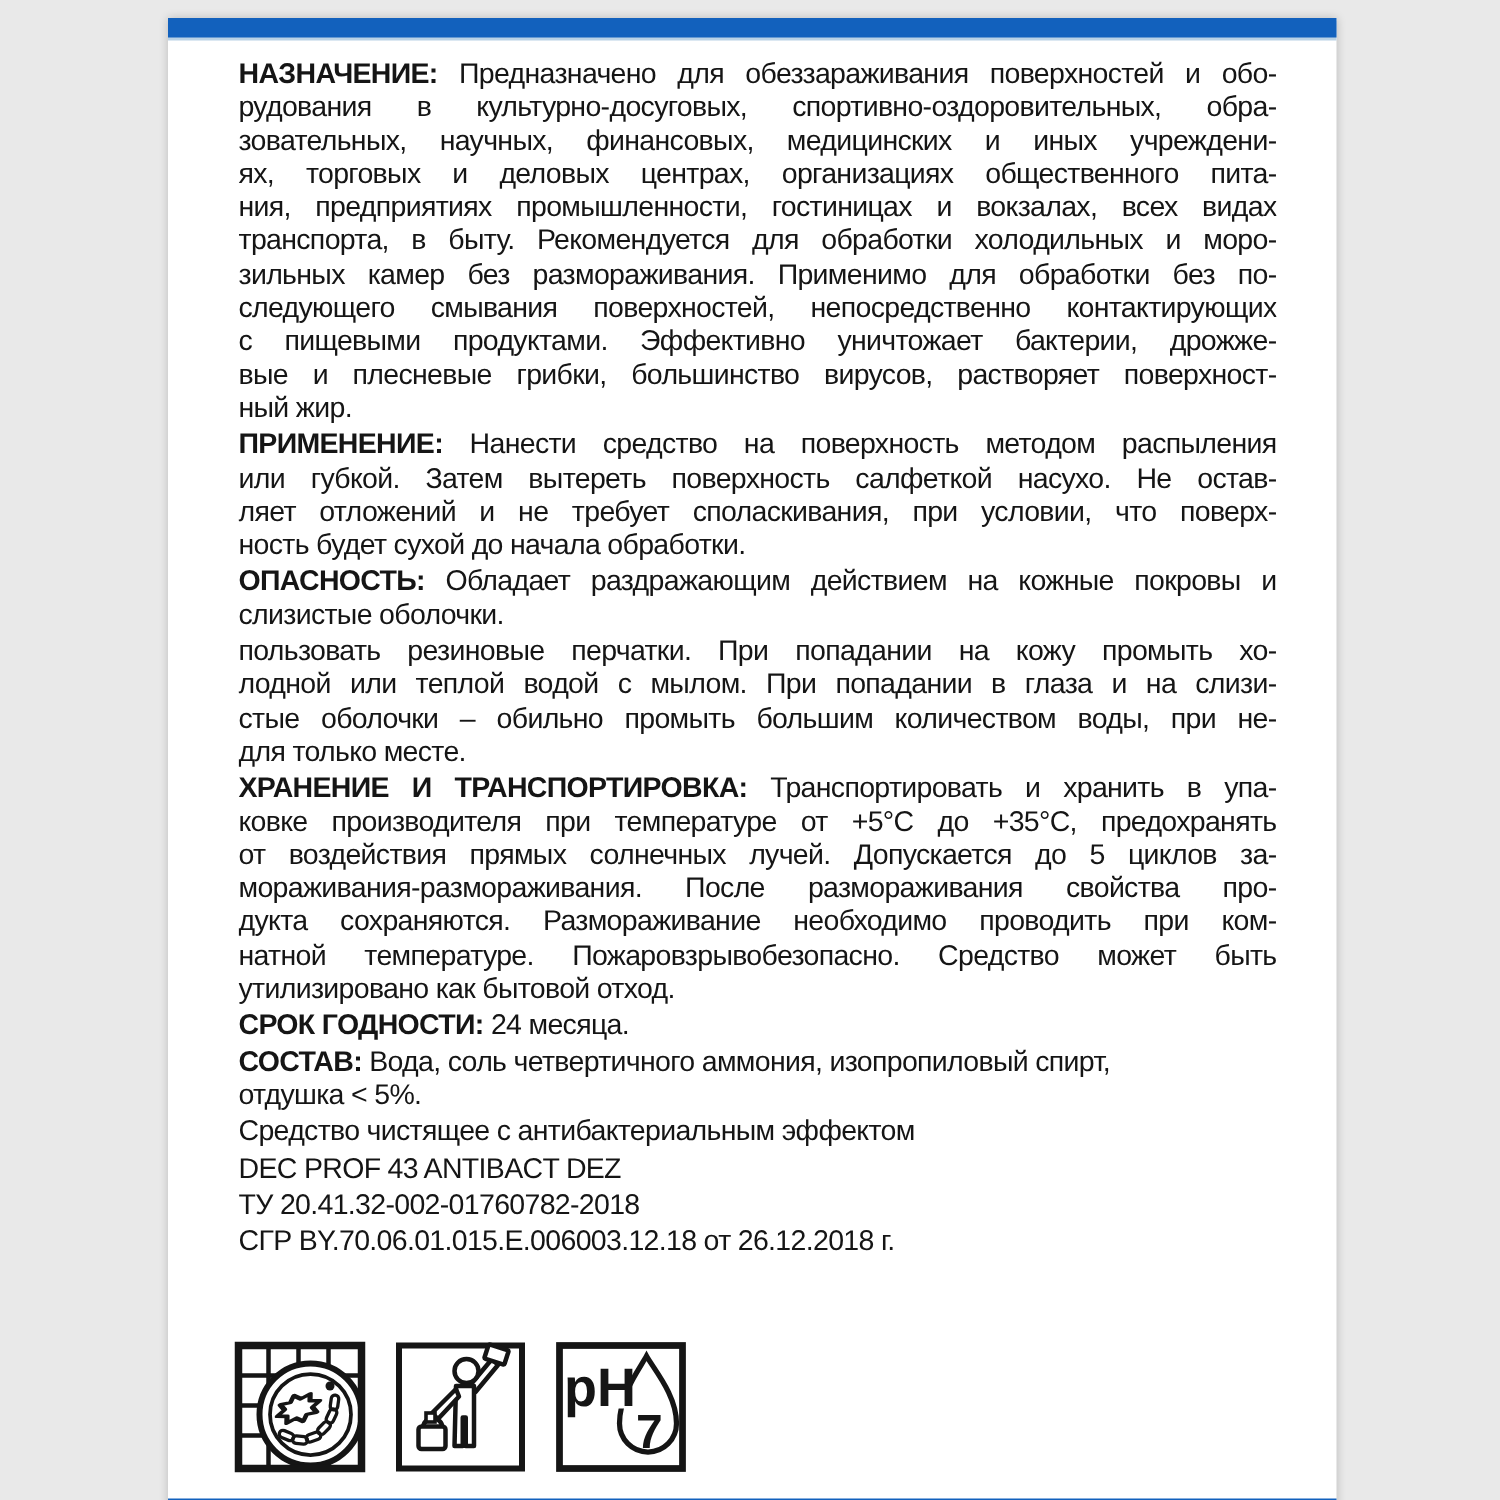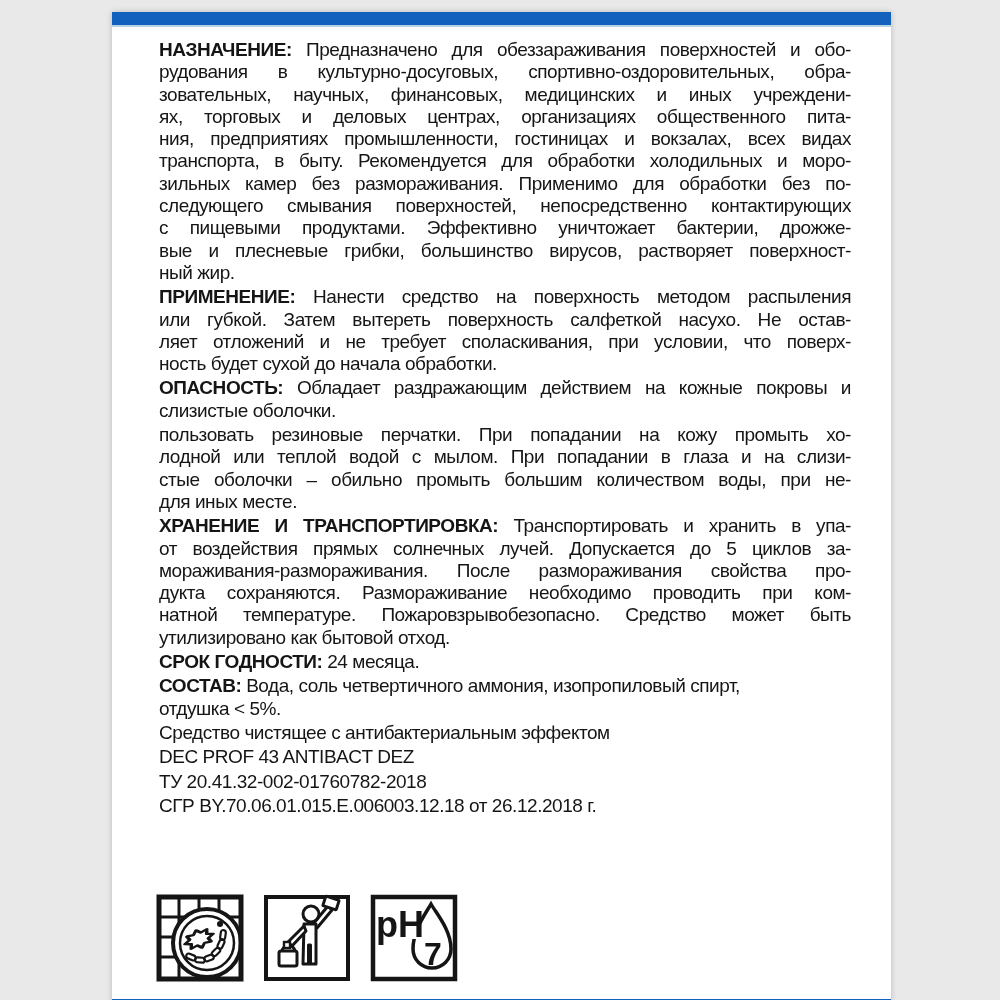--- a/index.html
+++ b/index.html
@@ -56,24 +56,25 @@
         <div class="line">ность будет сухой до начала обработки.</div>
       </div>
       <div class="block">
         <div class="line j"><span class="hdr">ОПАСНОСТЬ:</span> Обладает раздражающим действием на кожные покровы и</div>
         <div class="line">слизистые оболочки.</div>
       </div>
       <div class="block">
         <div class="line j">пользовать резиновые перчатки. При попадании на кожу промыть хо-</div>
         <div class="line j">лодной или теплой водой с мылом. При попадании в глаза и на слизи-</div>
         <div class="line j">стые оболочки – обильно промыть большим количеством воды, при не-</div>
-        <div class="line">для иных месте.</div>
+        <div class="line">для только месте.</div>
       </div>
       <div class="block">
         <div class="line j"><span class="hdr">ХРАНЕНИЕ И ТРАНСПОРТИРОВКА:</span> Транспортировать и хранить в упа-</div>
+        <div class="line j">ковке производителя при температуре от +5°С до +35°С, предохранять</div>
         <div class="line j">от воздействия прямых солнечных лучей. Допускается до 5 циклов за-</div>
         <div class="line j">мораживания-размораживания. После размораживания свойства про-</div>
         <div class="line j">дукта сохраняются. Размораживание необходимо проводить при ком-</div>
         <div class="line j">натной температуре. Пожаровзрывобезопасно. Средство может быть</div>
         <div class="line">утилизировано как бытовой отход.</div>
       </div>
       <div class="block">
         <div class="line"><span class="hdr">СРОК ГОДНОСТИ:</span> 24 месяца.</div>
       </div>
       <div class="block">

